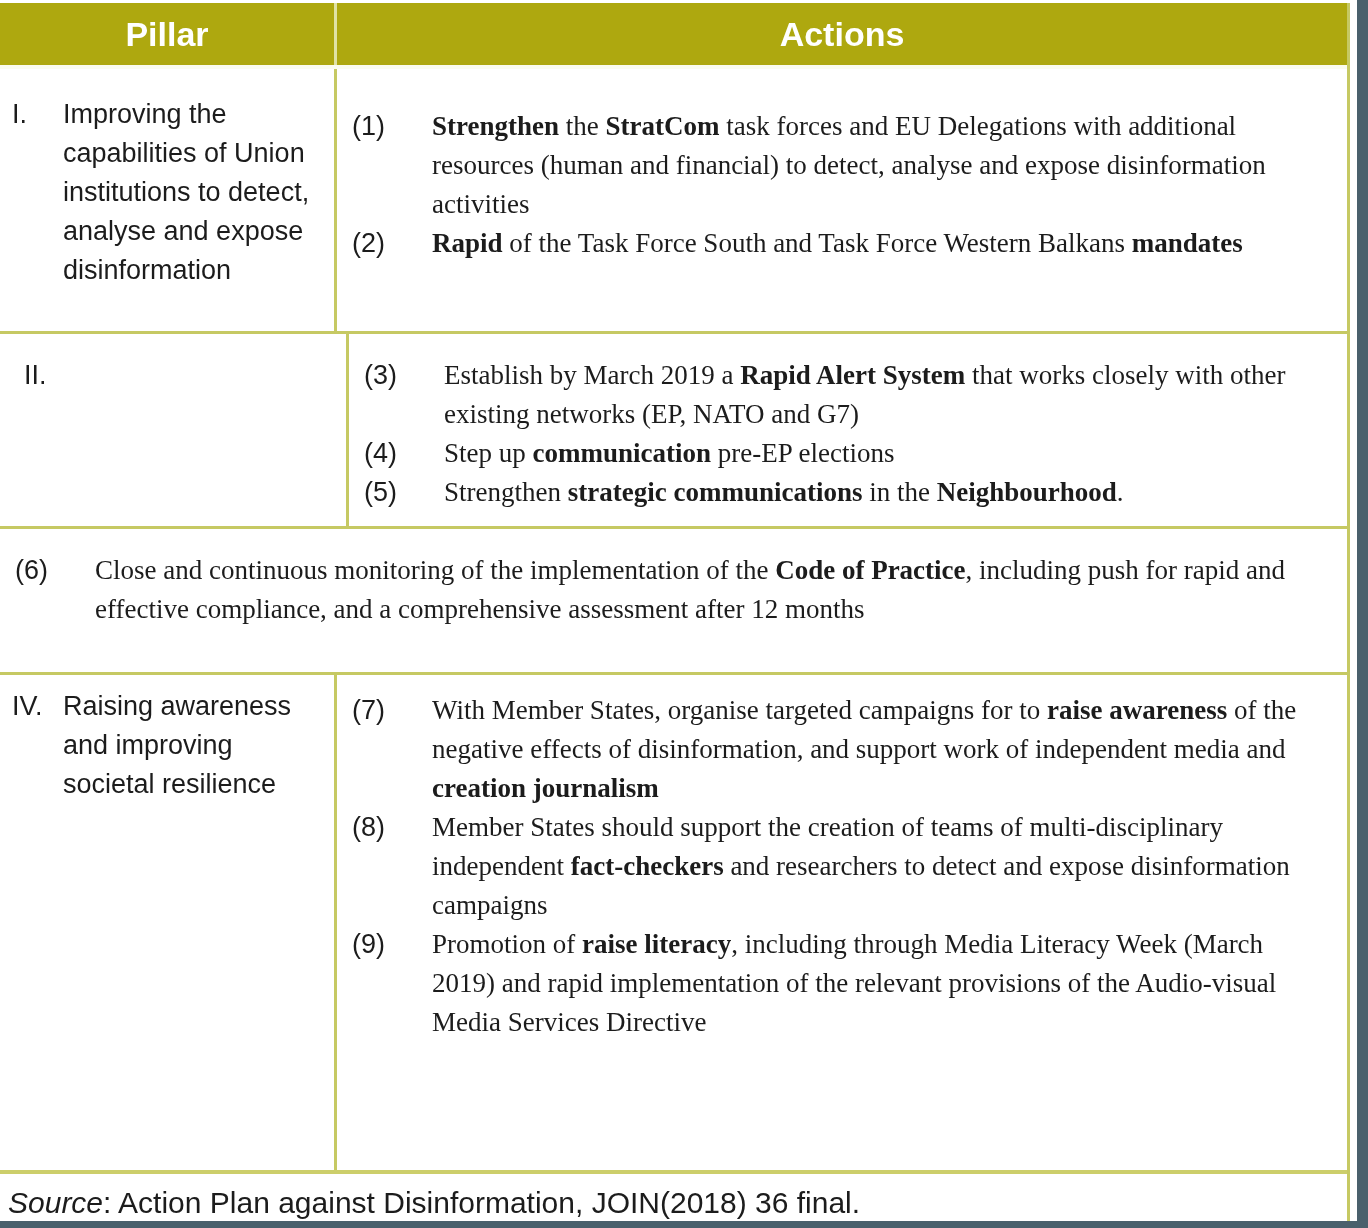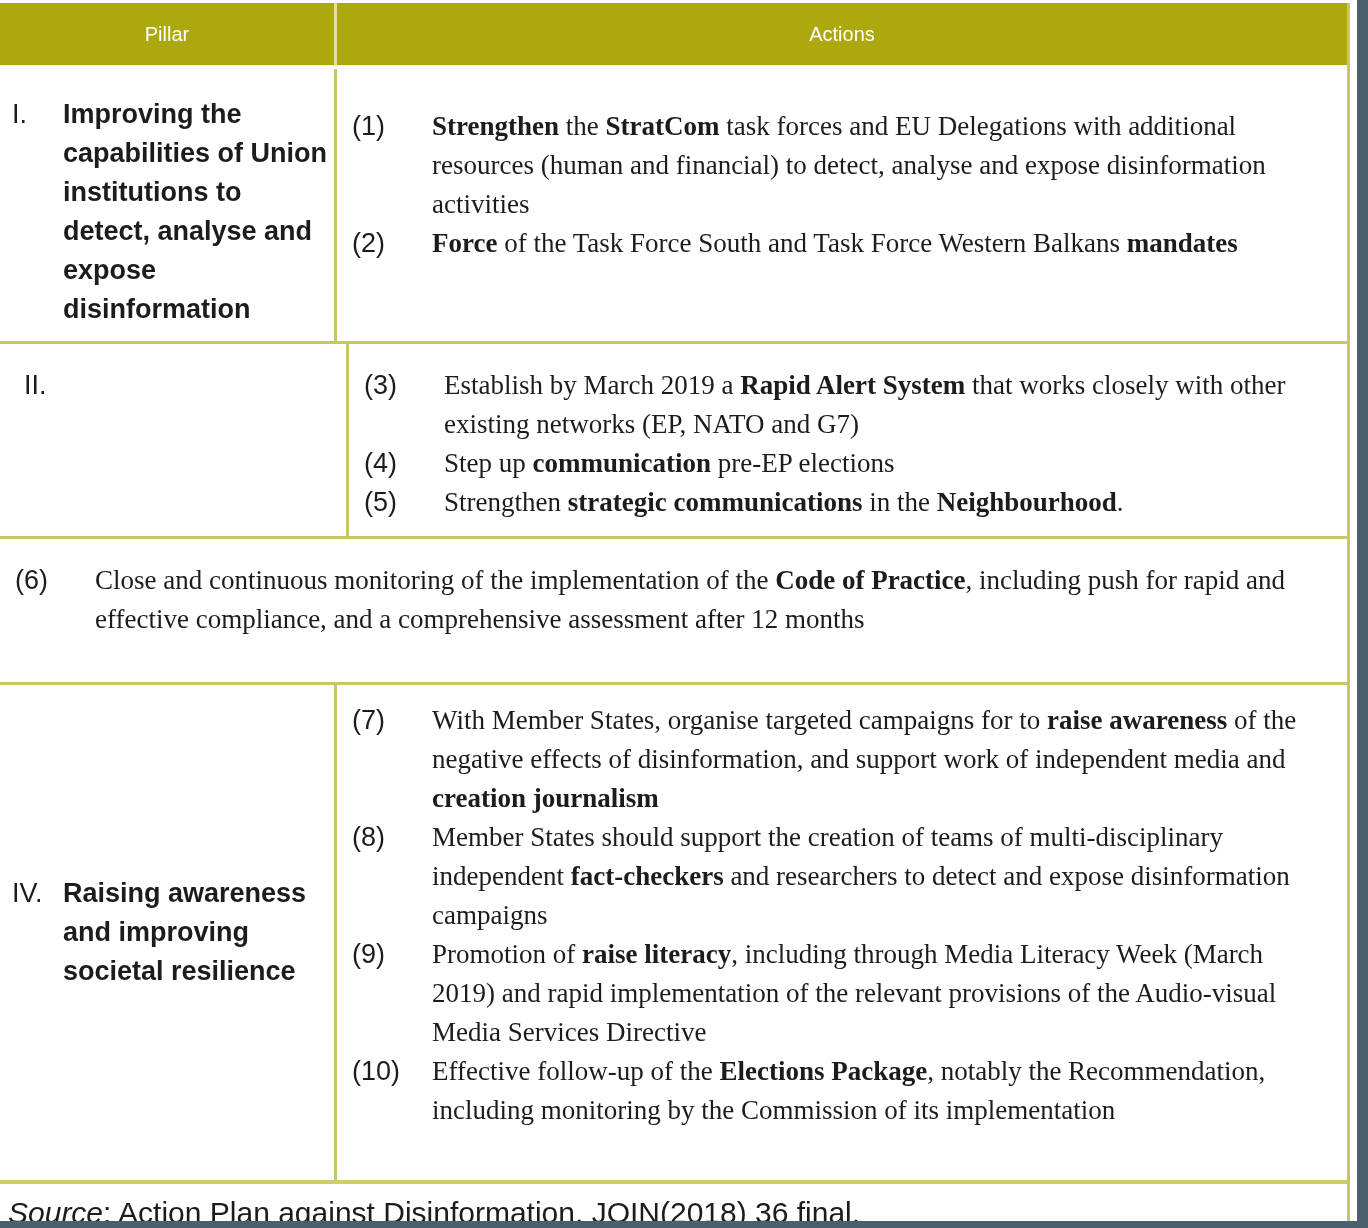--- a/index.html
+++ b/index.html
@@ -21,40 +21,40 @@
     position:absolute; left:0; top:3px; width:1347px;
     border-right:3px solid #c6c963;
     background:#ffffff;
   }
   .thead {
     display:flex; height:62px;
     background:#aea80f;
     border-bottom:4px solid #fbfcee;
   }
   .th {
-    color:#ffffff; font-weight:normal; font-size:20px;
+    color:#ffffff; font-weight:bold; font-size:34px;
     display:flex; align-items:center; justify-content:center;
   }
   .th-pillar { width:337px; border-right:3px solid #e0e2a4; box-sizing:border-box; }
   .th-actions { flex:1;border-radius:22px; }
 
   .tr { display:flex; border-bottom:3px solid #c6c963; }
   .tr:last-child { border-bottom:4px solid #ccce6b; }
 
   .pillar-cell {
     width:337px; flex-shrink:0; box-sizing:border-box;
     border-right:3px solid #c6c963;
     padding:22px 4px 12px 12px;
     display:flex; align-items:flex-start;
   }
   .tr:nth-child(1) .pillar-cell { padding-top:26px; }
-  .tr:last-child .pillar-cell { align-items:center; padding-top:12px; }
+  .tr:last-child .pillar-cell { align-items:flex-start; padding-top:12px; }
   .pillar-inner { display:flex; font-size:27px; line-height:39px; }
   .numeral { width:51px; flex-shrink:0; }
-  .pillar-text { flex:1;font-weight:bold; }
+  .pillar-text { flex:1; }
 
   .actions-cell {
     flex:1; box-sizing:border-box;
     padding:16px 18px 14px 15px;
   }
   .tr:nth-child(1) .actions-cell { padding-top:38px; }
   .tr:nth-child(2) .actions-cell { padding-top:22px; }
   .tr:nth-child(3) .actions-cell { padding-top:22px; }
   .action { display:flex; font-size:27px; line-height:39px; }
   .action-num { width:80px; flex-shrink:0; }
@@ -93,21 +93,21 @@
               <span class="pillar-text">Improving the capabilities of Union institutions to detect, analyse and expose disinformation</span>
             </div>
           </div>
           <div class="actions-cell">
             <div class="action">
               <span class="action-num">(1)</span>
               <span class="action-text"><b>Strengthen</b><span> the </span><b>StratCom</b><span> task forces and EU Delegations with additional resources (human and financial) to detect, analyse and expose disinformation activities</span></span>
             </div>
             <div class="action">
               <span class="action-num">(2)</span>
-              <span class="action-text"><b>Force</b><span> of the Task Force South and Task Force Western Balkans </span><b>mandates</b></span>
+              <span class="action-text"><b>Rapid</b><span> of the Task Force South and Task Force Western Balkans </span><b>mandates</b></span>
             </div>
           </div>
         </div>
         <div class="tr">
           <div class="pillar-cell">
             <div class="pillar-inner">
               <span class="numeral">II.</span>
             </div>
           </div>
           <div class="actions-cell">
@@ -146,24 +146,20 @@
               <span class="action-text"><span>With Member States, organise targeted campaigns for to </span><b>raise awareness</b><span> of the negative effects of disinformation, and support work of independent media and </span><b>creation journalism</b></span>
             </div>
             <div class="action">
               <span class="action-num">(8)</span>
               <span class="action-text"><span>Member States should support the creation of teams of multi-disciplinary independent </span><b>fact-checkers</b><span> and researchers to detect and expose disinformation campaigns</span></span>
             </div>
             <div class="action">
               <span class="action-num">(9)</span>
               <span class="action-text"><span>Promotion of </span><b>raise literacy</b><span>, including through Media Literacy Week (March 2019) and rapid implementation of the relevant provisions of the Audio-visual Media Services Directive</span></span>
             </div>
-            <div class="action">
-              <span class="action-num">(10)</span>
-              <span class="action-text"><span>Effective follow-up of the </span><b>Elections Package</b><span>, notably the Recommendation, including monitoring by the Commission of its implementation</span></span>
-            </div>
           </div>
         </div>
       </div>
 
     <div class="source-row">
       <span class="source-label">Source</span>
         <span>: Action Plan against Disinformation, JOIN(2018) 36 final.</span>
     </div>
   </div>
 

